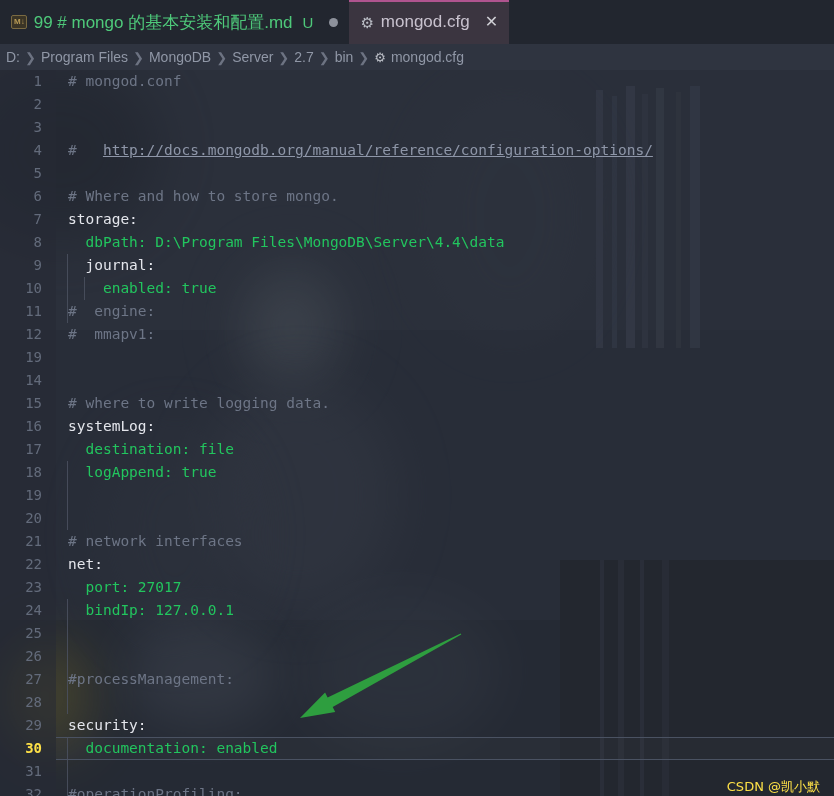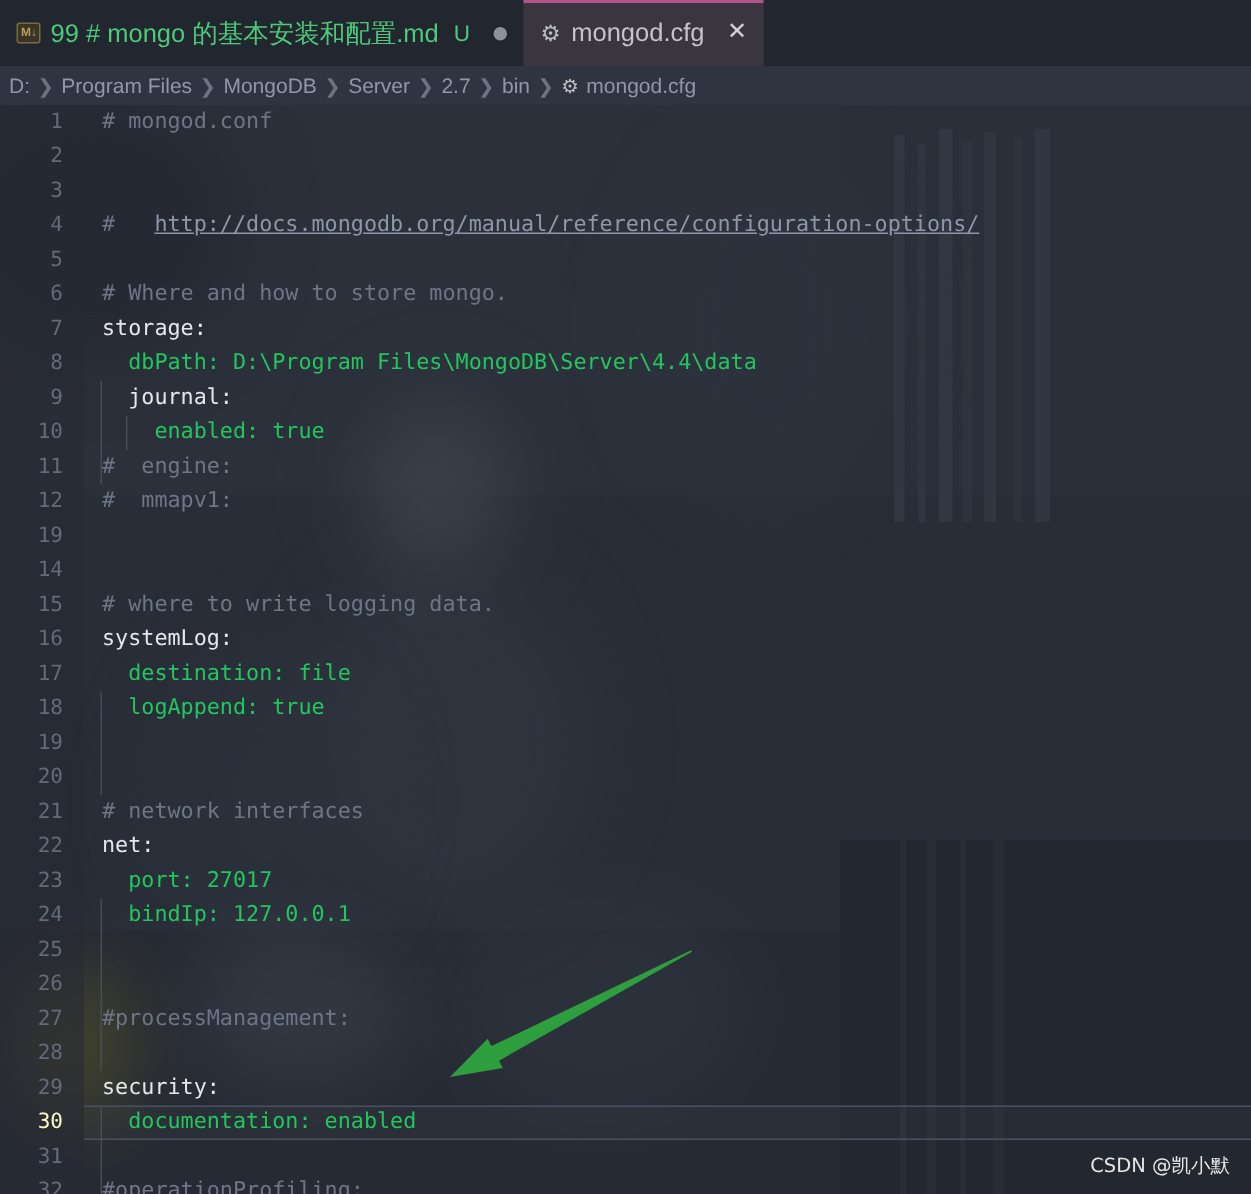--- a/index.html
+++ b/index.html
@@ -141,21 +141,21 @@
     position:absolute;
     left:68px;
     white-space:pre;
     color:#d6d8df;
   }
   .cmt { color:#6d7586; }
   .key { color:#e4e6ec; }
   .val { color:#22c55e; }
   .link { color:#8e96a8; text-decoration:underline; }
 
-  .line.current .ln { color:#fef9c3; }
+  .line.current .ln { color:#fde047;font-weight:bold; }
   .line.current .hl {
     position:absolute;
     left:56px; right:0; top:0; bottom:0;
     border-top:1px solid #4a5262;
     border-bottom:1px solid #4a5262;
     background: rgba(255,255,255,0.018);
     z-index:-1;
   }
 
   
@@ -172,22 +172,22 @@
     position:absolute;
     left:0; top:0;
     width:834px; height:796px;
     z-index:8;
     pointer-events:none;
   }
 
   
   .watermark {
     position:absolute;
-    right:14px; bottom:10px;
-    color:#e5e5e5;
+    right:14px; bottom:0;
+    color:#fde047;
     font-size:13px;
     z-index:9;
     font-family:"DejaVu Sans", sans-serif;
     text-align:center;
   }
 </style>
 </head>
 <body>
 
 <div id="app">

